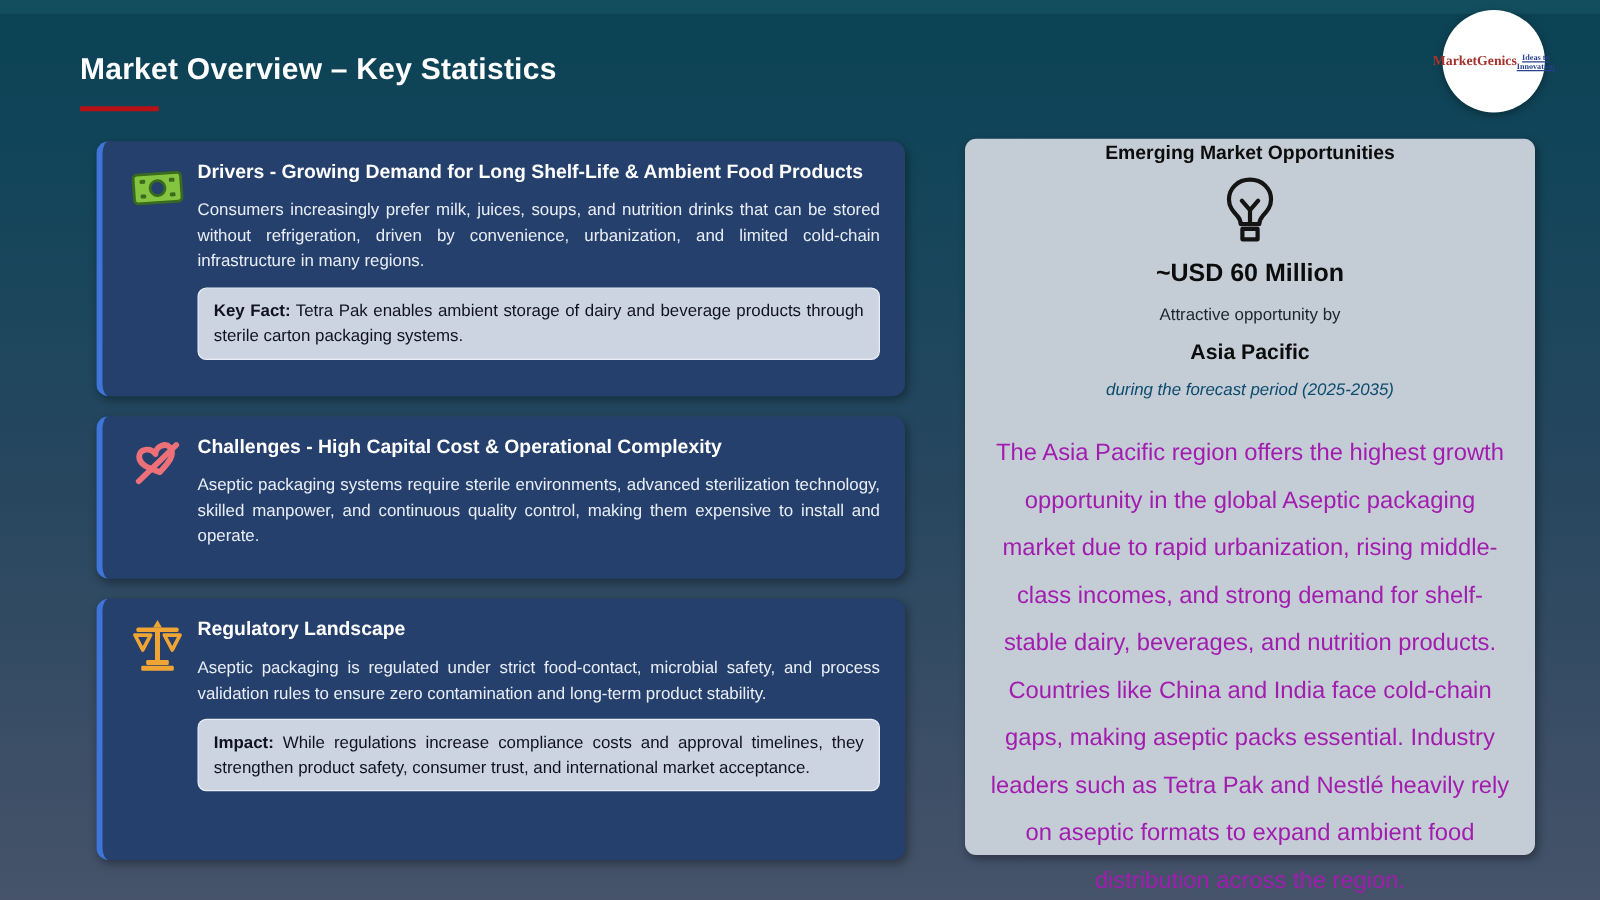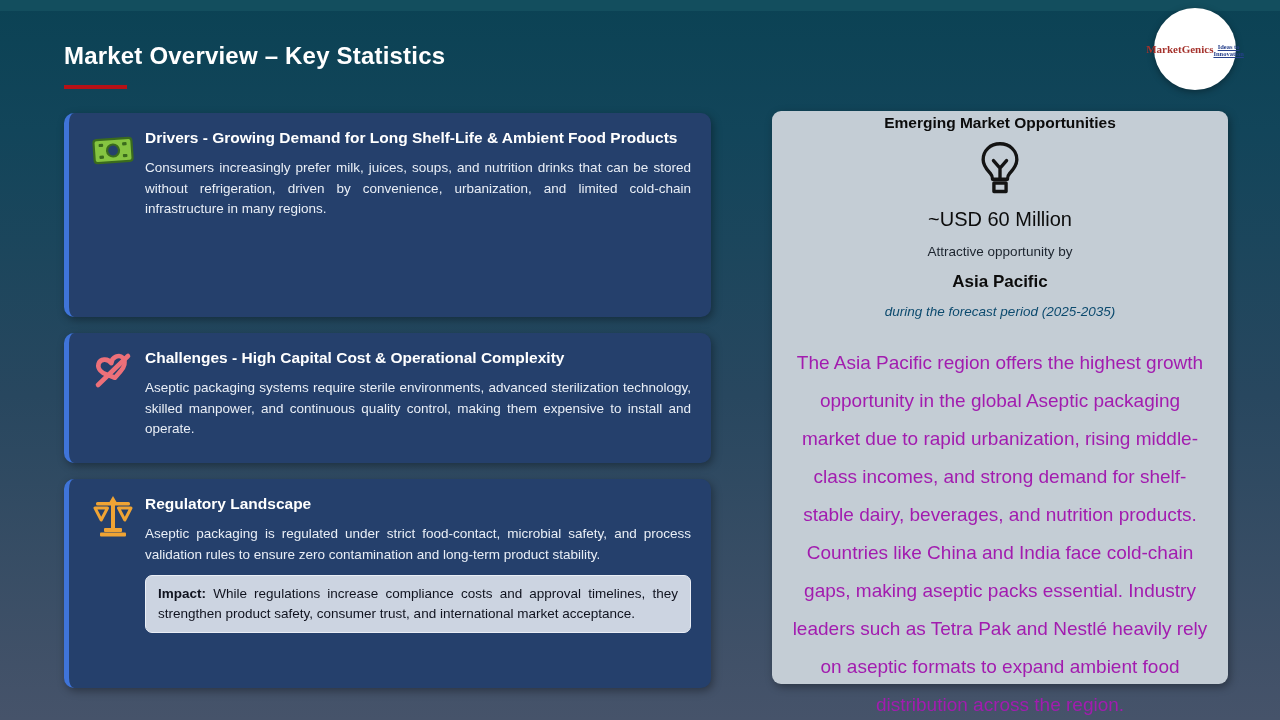--- a/index.html
+++ b/index.html
@@ -22,21 +22,21 @@
   .logo-badge{
     position:absolute; left:1154px; top:8px; width:82px; height:82px; background:#ffffff;
     border-radius:50%; display:flex; flex-direction:row; align-items:center; justify-content:center;
     box-shadow:0 2px 7px rgba(0,0,0,.35); text-align:center;
   }
   .logo-name{ font-family:"Liberation Serif", serif; font-weight:bold; color:#a5322c; font-size:11px; line-height:12px; }
   .logo-tagline{ font-family:"Liberation Serif", serif; font-weight:bold; color:#27408b; font-size:6.5px; text-decoration:underline; margin-top:1px; }
 
   
   .card{
-    position:absolute; left:64px; width:647px;
+    position:absolute; left:77px; width:647px;
     background:var(--card-bg,#25406c);
     border-left:5px solid var(--card-accent,#3f74d9);
     border-radius:10px;
     box-shadow:2px 3px 8px rgba(0,0,0,.35);
     padding:12px 20px 12px 76px;
   }
   .card-1{ top:113px; height:204px; }
   .card-2{ top:333px; height:130px; }
   .card-3{ top:479px; height:209px; }
   .card-icon{ position:absolute; left:22px; top:16px; width:44px; height:42px; }
@@ -48,21 +48,21 @@
   }
 
   
   .opportunity-panel{
     position:absolute; left:772px; top:111px; width:456px; height:573px;
     background:var(--panel-bg,#c4cdd5); border-radius:9px; box-shadow:2px 3px 8px rgba(0,0,0,.35);
     padding:3px 18px; text-align:center; color:#121212;
   }
   .panel-title{ font-size:15.5px; font-weight:bold; color:#0c0c0c; }
   .bulb-wrap{ margin-top:8px; height:58px; }
-  .panel-value{ margin-top:10px; font-size:20px; font-weight:normal; color:#0c0c0c; }
+  .panel-value{ margin-top:10px; font-size:20px; font-weight:bold; color:#0c0c0c; }
   .panel-subtitle{ margin-top:13px; font-size:13.5px; color:#1c242e; }
   .panel-region{ margin-top:13px; font-size:17px; font-weight:bold; color:#0c0c0c; }
   .panel-period{ margin-top:12px; font-size:13.5px; color:#0c4a6e;font-style:italic; }
   .panel-description{ margin-top:25px; font-size:19px; line-height:38px; color:#a21caf; padding:0 2px; }
 </style>
 </head>
 <body>
 
 <div class="slide">
   <div class="top-band"></div>
@@ -92,20 +92,24 @@
         <rect x="3" y="7" width="38" height="23" rx="3" fill="#85c441" stroke="#3a6b1d" stroke-width="2.2"></rect>
         <circle cx="22" cy="18.5" r="6" fill="#25406c" stroke="#3a6b1d" stroke-width="2.2"></circle>
         <rect x="8" y="11" width="4.5" height="3.2" rx="1" fill="#3a6b1d"></rect>
         <rect x="31.5" y="11" width="4.5" height="3.2" rx="1" fill="#3a6b1d"></rect>
         <rect x="8" y="22.8" width="4.5" height="3.2" rx="1" fill="#3a6b1d"></rect>
         <rect x="31.5" y="22.8" width="4.5" height="3.2" rx="1" fill="#3a6b1d"></rect>
       </g>
     </svg>
     <div class="card-title">Drivers - Growing Demand for Long Shelf-Life &amp; Ambient Food Products</div>
     <div class="card-body">Consumers increasingly prefer milk, juices, soups, and nutrition drinks that can be stored without refrigeration, driven by convenience, urbanization, and limited cold-chain infrastructure in many regions.</div>
+    <div class="callout">
+      <b>Key Fact:</b>
+      <span>Tetra Pak enables ambient storage of dairy and beverage products through sterile carton packaging systems.</span>
+    </div>
   </div>
 
   <div class="card card-2">
     <svg class="card-icon" viewBox="0 0 44 40">
       <g fill="none" stroke="#ed7079" stroke-width="4.6" stroke-linejoin="round" stroke-linecap="round">
         <g transform="rotate(-14 22 20)">
           <path d="M22 13 C20 7 12 6 9.5 10.5 C7 15 10.5 20 15 23 L22 28 L29 23 C33.5 20 37 15 34.5 10.5 C32 6 24 7 22 13 Z"></path>
         </g>
         <line x1="7" y1="35" x2="37" y2="6"></line>
       </g>

